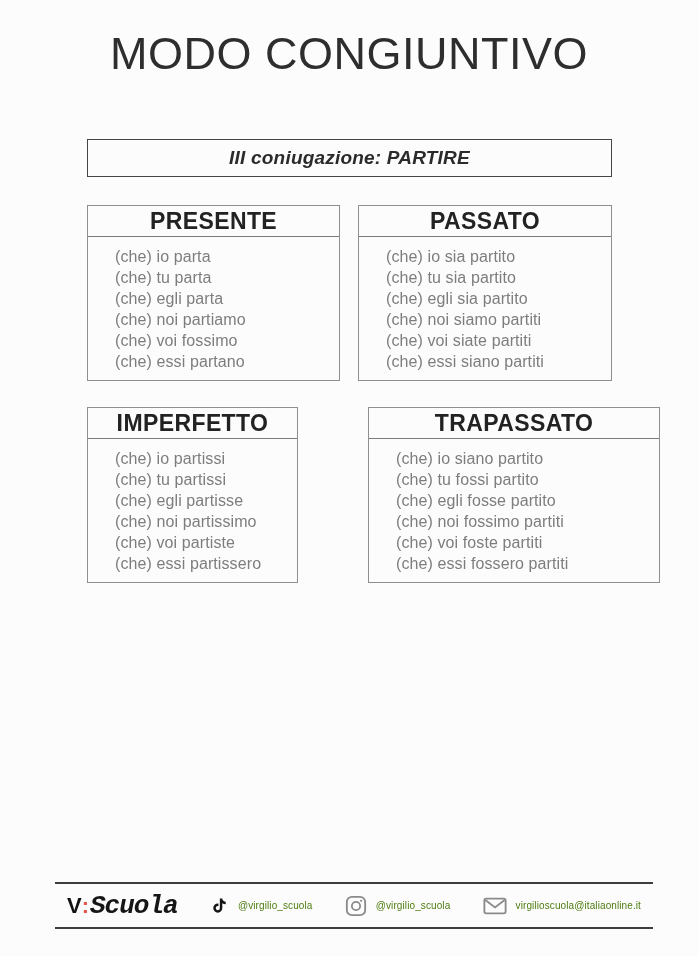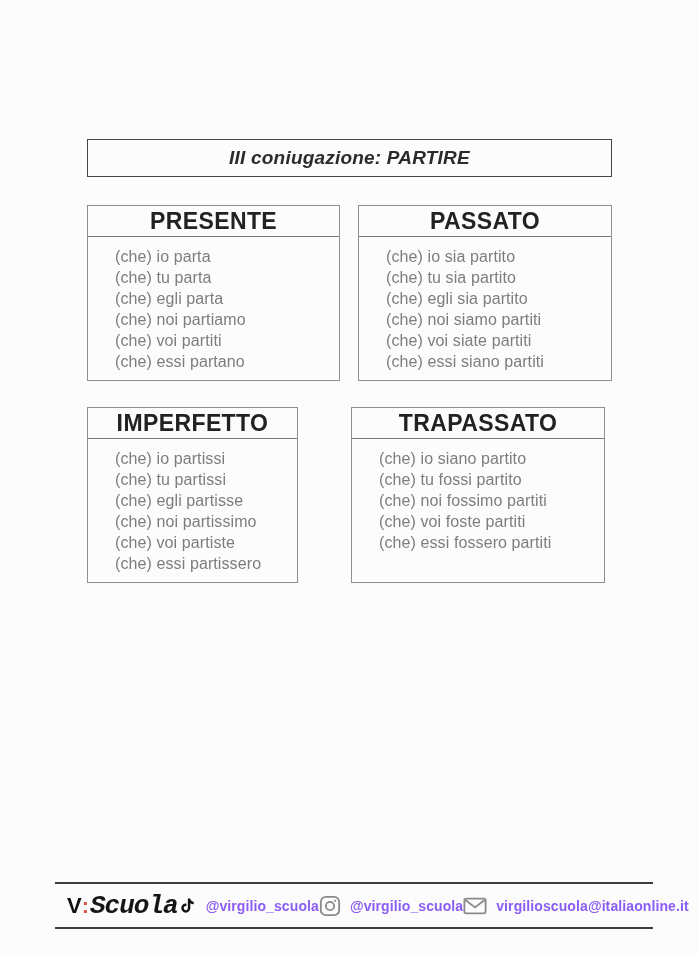--- a/index.html
+++ b/index.html
@@ -36,21 +36,21 @@
   .card{
     position:absolute;
     border:1px solid #8f8f8f;
     box-sizing:border-box;
     background:#fcfcfc;
     height:176px;
   }
   .card.c1{left:87px;top:205px;width:253px;}
   .card.c2{left:358px;top:205px;width:254px;}
   .card.c3{left:87px;top:407px;width:211px;}
-  .card.c4{left:351px;top:407px;width:254px;}
+  .card.c4{left:368px;top:407px;width:292px;}
   .card .hdr{
     height:30px;line-height:30px;
     border-bottom:1px solid #7a7a7a;
     text-align:center;
     font-weight:bold;font-size:23px;color:#222;
     letter-spacing:0.4px;
   }
   .card .rows{
     padding:9px 6px 0 27px;
     font-size:16px;line-height:21px;
@@ -71,41 +71,42 @@
   }
   .brand{display:flex;align-items:baseline;}
   .brand .v{font-size:22px;font-weight:800;color:#111;letter-spacing:0;}
   .brand .colon{font-size:22px;font-weight:800;color:#e2574c;margin:0 1px 0 0;}
   .brand .script{
     font-family:Liberation Mono, monospace;
     font-style:italic;font-weight:600;
     font-size:26px;color:#161616;letter-spacing:-1px;
   }
   .contact{display:flex;align-items:center;gap:9px;}
-  .contact .label{font-size:14px;font-weight:bold;color:#8b5cf6;letter-spacing:0.1px;}
+  .contact .label{font-size:10px;font-weight:normal;color:#4d7c0f;letter-spacing:0.1px;}
   .icon{display:flex;align-items:center;}
 </style>
 </head>
 <body>
 
 <div class="page">
 
+  <div class="title">MODO CONGIUNTIVO</div>
 
   <div class="subtitle-box">
     <span>III coniugazione: PARTIRE</span>
   </div>
 
   <div class="card c1">
     <div class="hdr">PRESENTE</div>
     <div class="rows">
       <div>(che) io parta</div>
       <div>(che) tu parta</div>
       <div>(che) egli parta</div>
       <div>(che) noi partiamo</div>
-      <div>(che) voi partiti</div>
+      <div>(che) voi fossimo</div>
       <div>(che) essi partano</div>
     </div>
   </div>
 
   <div class="card c2">
     <div class="hdr">PASSATO</div>
     <div class="rows">
       <div>(che) io sia partito</div>
       <div>(che) tu sia partito</div>
       <div>(che) egli sia partito</div>
@@ -125,20 +126,21 @@
       <div>(che) voi partiste</div>
       <div>(che) essi partissero</div>
     </div>
   </div>
 
   <div class="card c4">
     <div class="hdr">TRAPASSATO</div>
     <div class="rows">
       <div>(che) io siano partito</div>
       <div>(che) tu fossi partito</div>
+      <div>(che) egli fosse partito</div>
       <div>(che) noi fossimo partiti</div>
       <div>(che) voi foste partiti</div>
       <div>(che) essi fossero partiti</div>
     </div>
   </div>
 
   <div class="footer-line top"></div>
   <div class="footer">
 
     <div class="brand">

